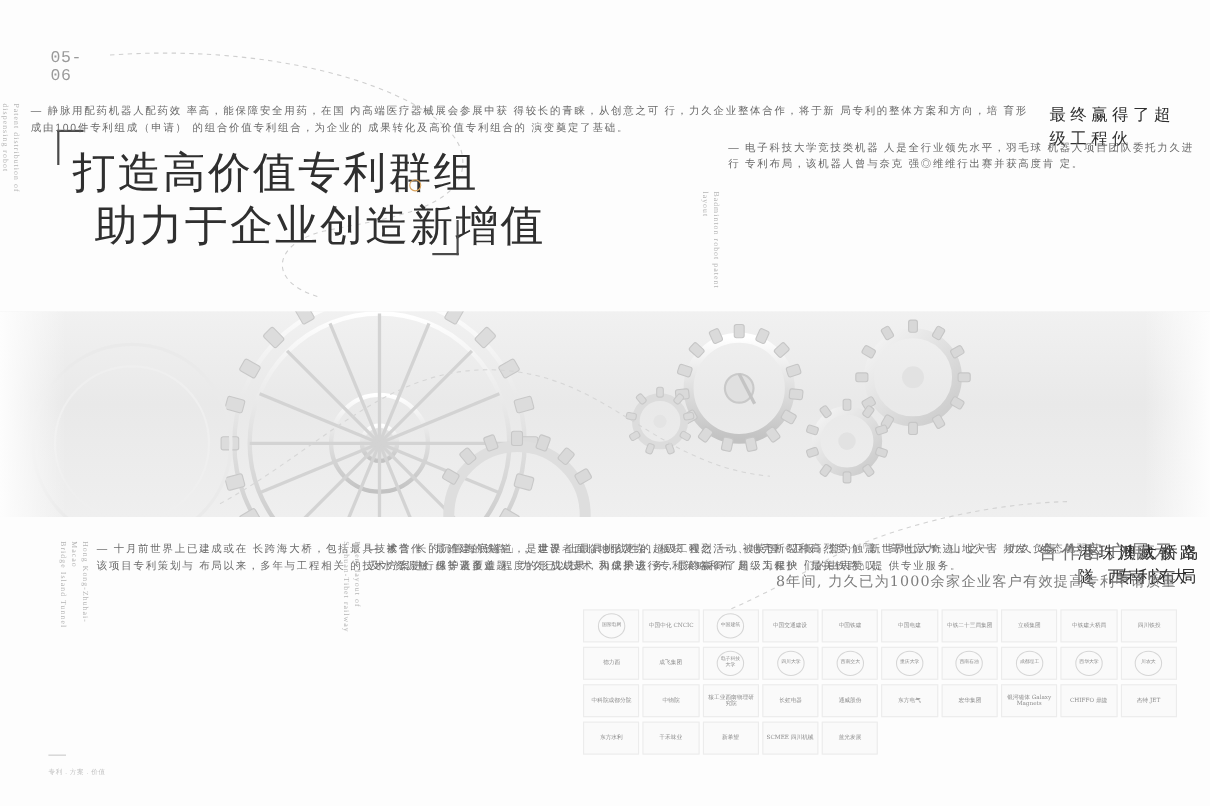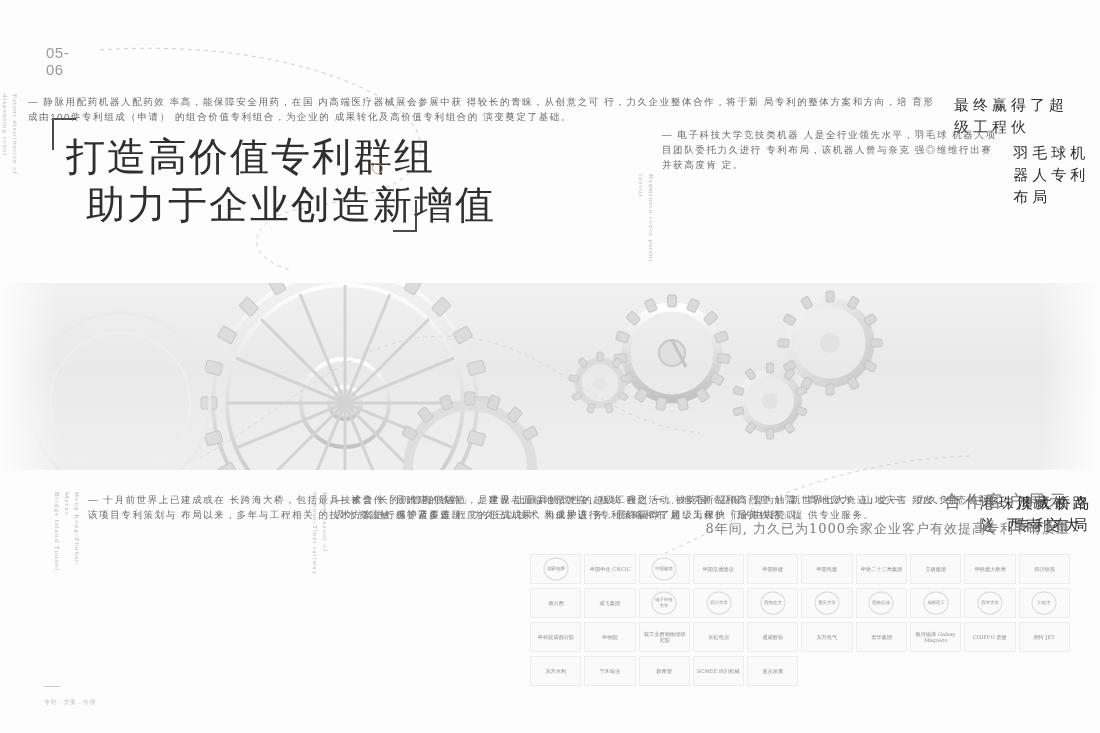--- a/index.html
+++ b/index.html
@@ -19,21 +19,21 @@
     position: absolute;
     inset: 0;
     background: #fdfdfd;
   }
 
   
   .page-number {
     position: absolute;
     left: 46px;
     top: 44px;
-    font-family: Liberation Sans, sans-serif;
+    font-family: Liberation Mono, monospace;
     font-size: 15px;
     line-height: 17px;
     color: #9a9a9a;
     letter-spacing: 0.5px;
     white-space: pre-line;
   }
 
   
   .headline {
     position: absolute;
@@ -310,21 +310,20 @@
   </div>
 
   <div class="block-badminton">
     <div class="v-en">Badminton robot patent layout</div>
     <div class="v-body">— 电子科技大学竞技类机器
 人是全行业领先水平，羽毛球
 机器人项目团队委托力久进行
 专利布局，该机器人曾与奈克
 强◎维维行出赛并获高度肯
 定。</div>
-    <div class="v-title">羽毛球机器人专利布局</div>
   </div>
 
   <div class="gear-band">
     <svg width="1100" height="187" viewBox="0 0 1100 187">
       <defs>
         <linearGradient id="gmet" x1="0" y1="0" x2="0" y2="1">
           <stop offset="0%" stop-color="#ffffff"></stop>
           <stop offset="55%" stop-color="#dcdcdc"></stop>
           <stop offset="100%" stop-color="#c2c2c2"></stop>
         </linearGradient>

